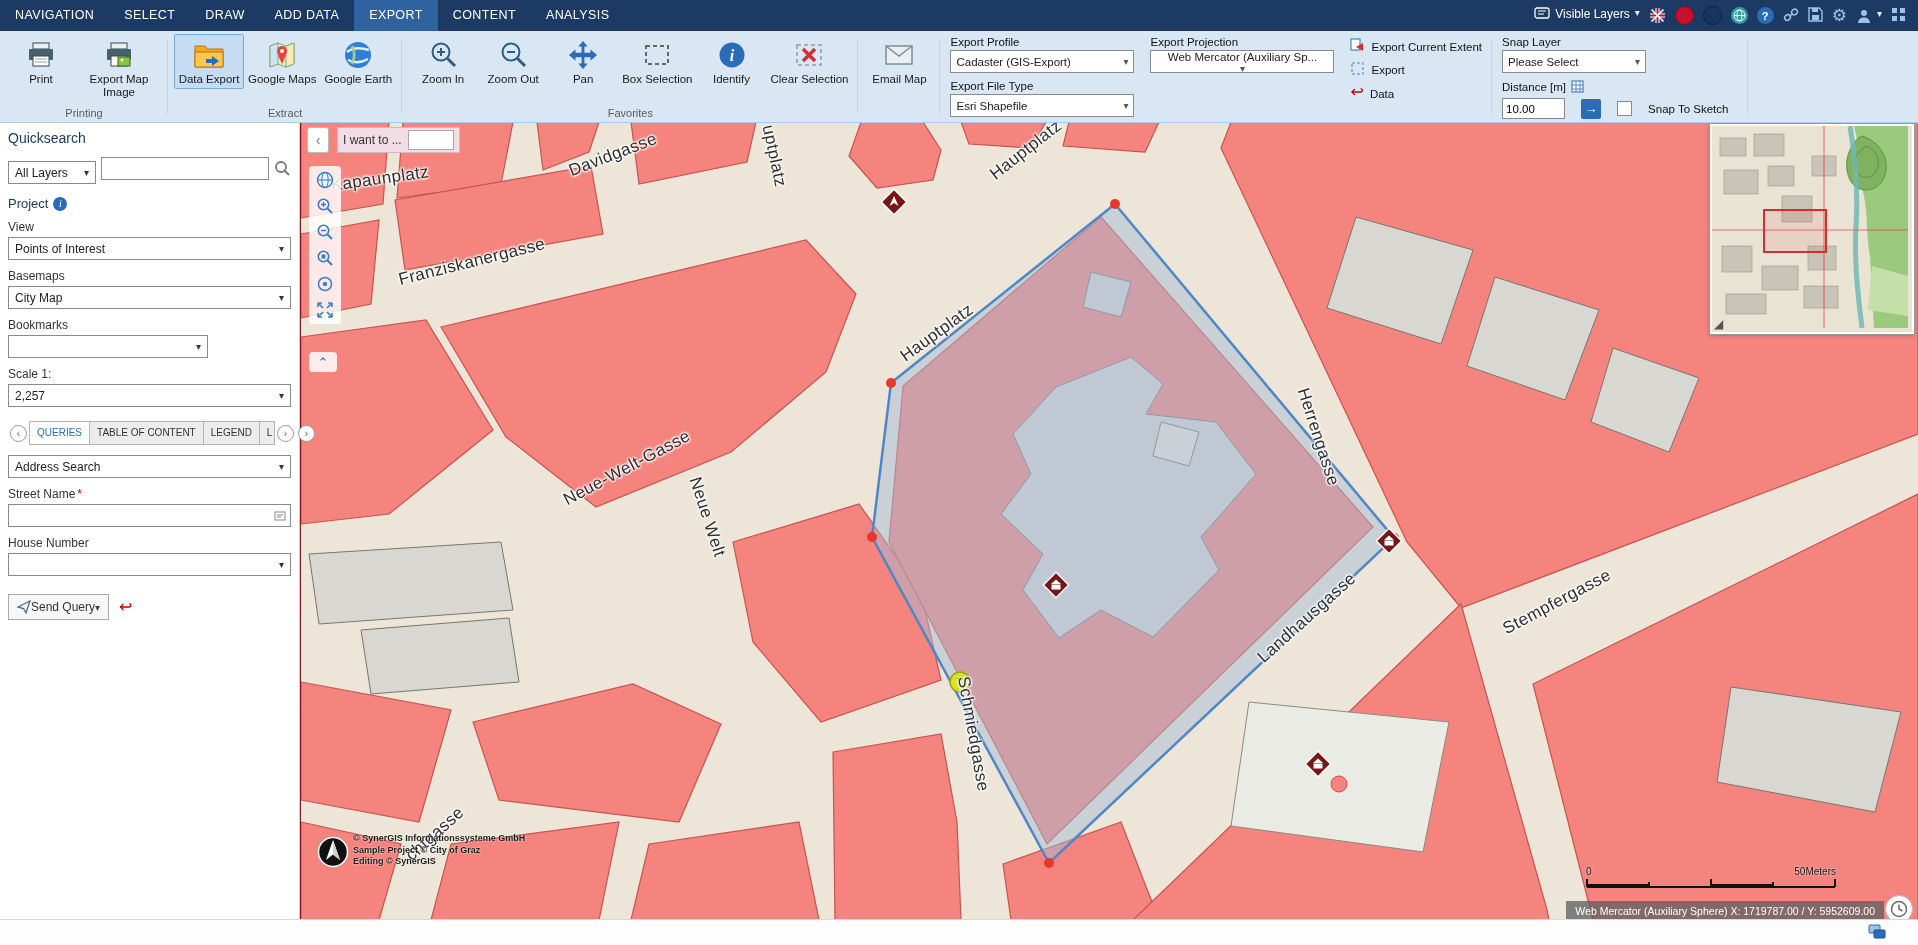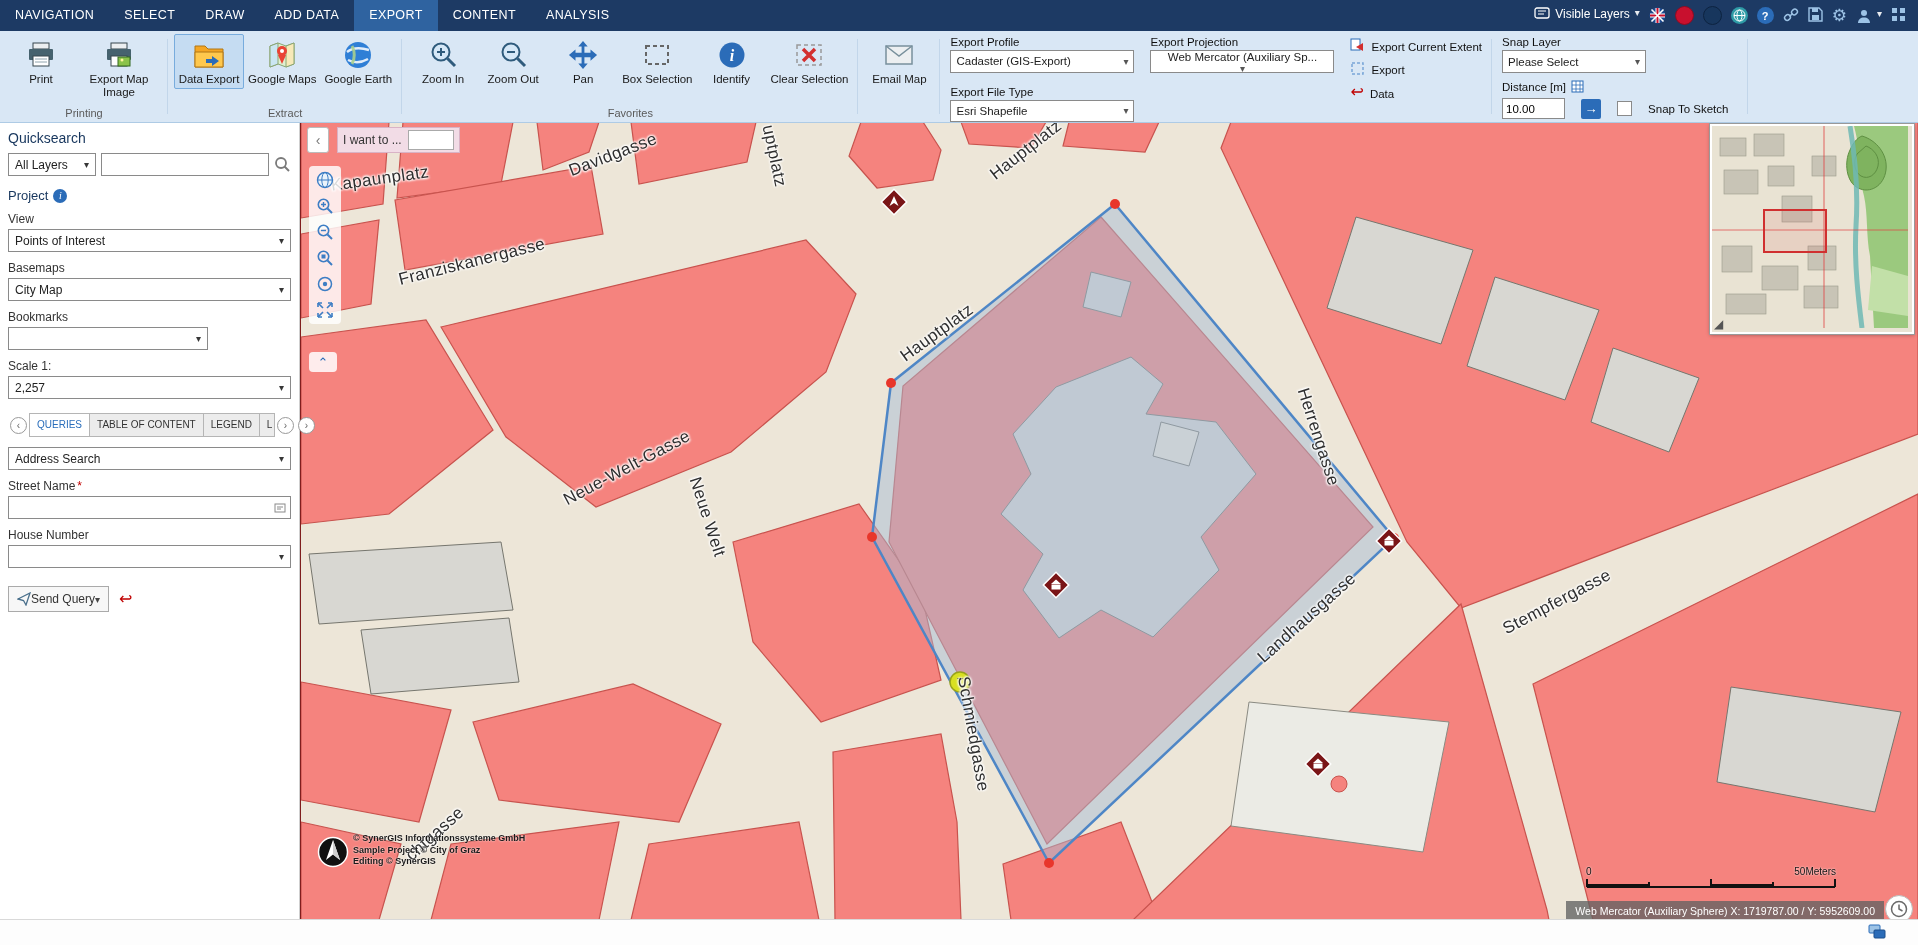--- a/index.html
+++ b/index.html
@@ -304,21 +304,21 @@
       <div class="rgroup-label"></div>
     </div>
 
     <div class="rpanel">
       <div class="rcol">
         <span class="rfield-label">Export Profile</span>
         <div class="wsel" style="width:172px;">
           <span>Cadaster (GIS-Export)</span>
           <span class="caret">▾</span>
         </div>
-        <span class="rfield-label" style="margin-top:13px;">Export File Type</span>
+        <span class="rfield-label" style="margin-top:7px;">Export File Type</span>
         <div class="wsel" style="width:172px;">
           <span>Esri Shapefile</span>
           <span class="caret">▾</span>
         </div>
       </div>
       <div class="rcol">
         <span class="rfield-label">Export Projection</span>
         <div class="wsel" style="width:172px;flex-direction:column;">
           <span>Web Mercator (Auxiliary Sp...</span>
           <span class="caret">▾</span>
@@ -365,21 +365,21 @@
           <span class="chk"></span>
           <span class="chklabel">Snap To Sketch</span>
         </div>
       </div>
     </div>
   </div>
 
   <aside class="sidebar">
     <div class="sb-title">Quicksearch</div>
     <div class="searchrow">
-      <div class="sb-select" style="width:88px;flex:0 0 auto;">
+      <div class="sb-select" style="width:88px;flex:0 0 auto;margin-top:8px;">
         <span>All Layers</span>
         <span class="caret">▾</span>
       </div>
       <input class="sb-input" style="flex: 1 1 0%;">
       <svg width="17" height="17" viewBox="0 0 17 17" style="flex:0 0 auto;cursor:pointer;">
           <circle cx="7" cy="7" r="5" fill="none" stroke="#7a7a7a" stroke-width="1.8"></circle>
           <path d="M10.5 10.5L15 15" stroke="#7a7a7a" stroke-width="2"></path>
         </svg>
     </div>
     <div class="sb-head">

